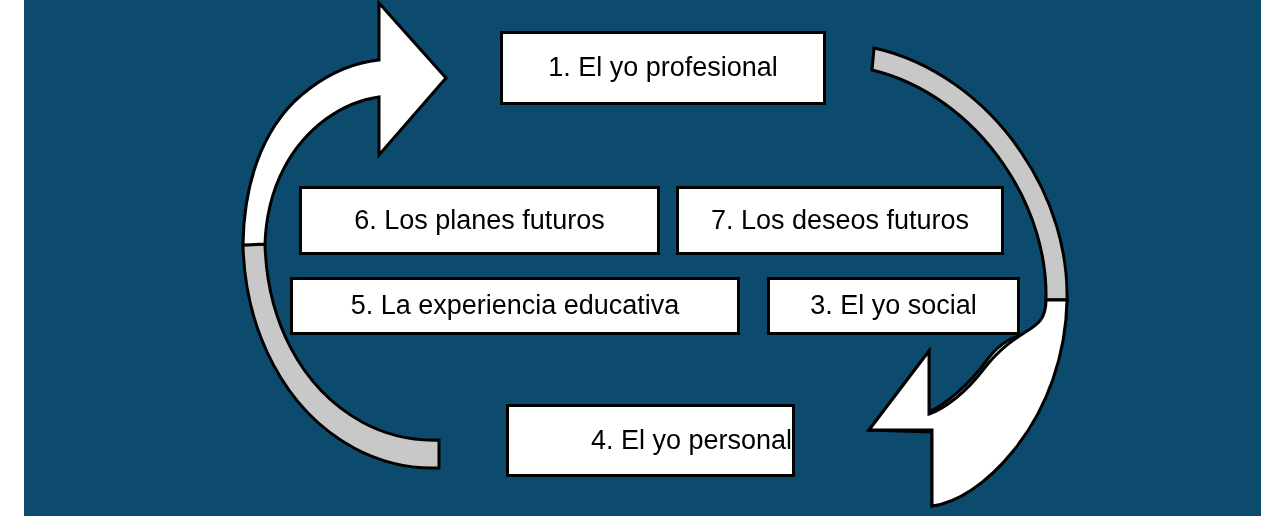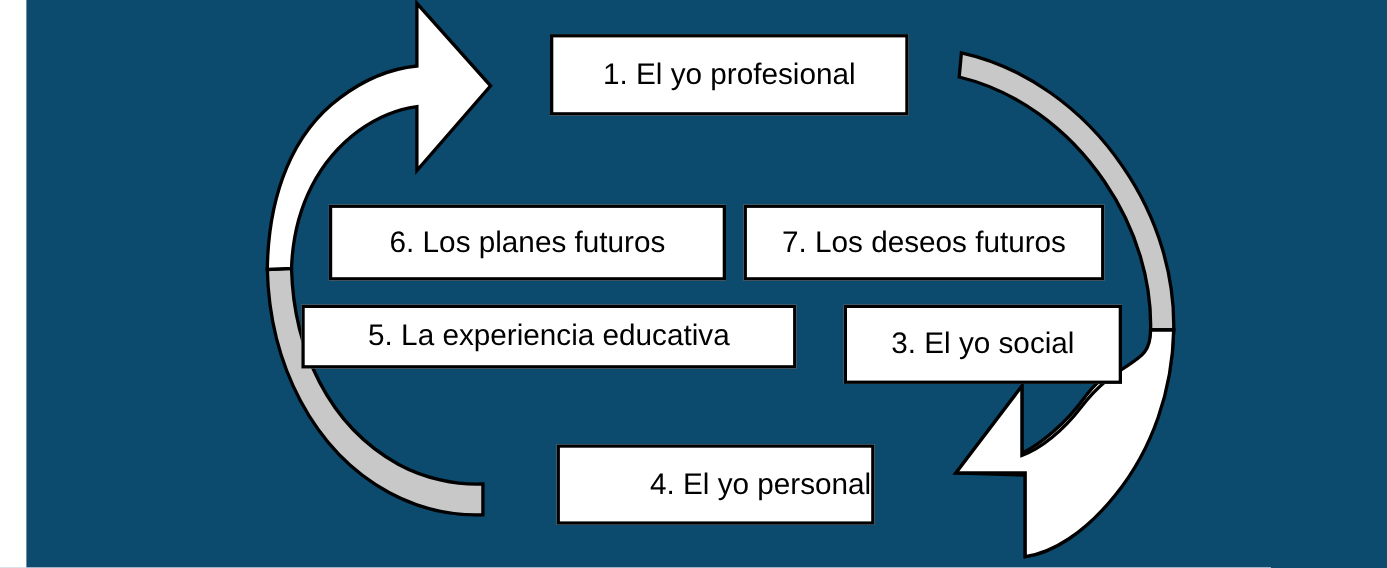--- a/index.html
+++ b/index.html
@@ -41,22 +41,22 @@
     font-size: 27px;
     line-height: 1.1;
     color: #000000;
     white-space: nowrap;
     letter-spacing: 0px;
   }
   
   #box-1 { left: 476px; top: 31px;  width: 326px; height: 74px; }
   #box-6 { left: 275px; top: 186px; width: 361px; height: 69px; }
   #box-2 { left: 652px; top: 186px; width: 328px; height: 69px; }
-  #box-5 { left: 250px; top: 277px; width: 450px; height: 58px; }
-  #box-3 { left: 743px; top: 277px; width: 253px; height: 72px; }
+  #box-5 { left: 266px; top: 277px; width: 450px; height: 58px; }
+  #box-3 { left: 743px; top: 277px; width: 253px; height: 58px; }
   #box-4 { left: 482px; top: 404px; width: 289px; height: 73px; justify-content: flex-end; }
 </style>
 </head>
 <body>
 
 <div id="stage">
 
   <svg id="cycle-arrows" viewBox="0 0 1261 516" xmlns="http://www.w3.org/2000/svg">
 
     <path d="M 219 245

